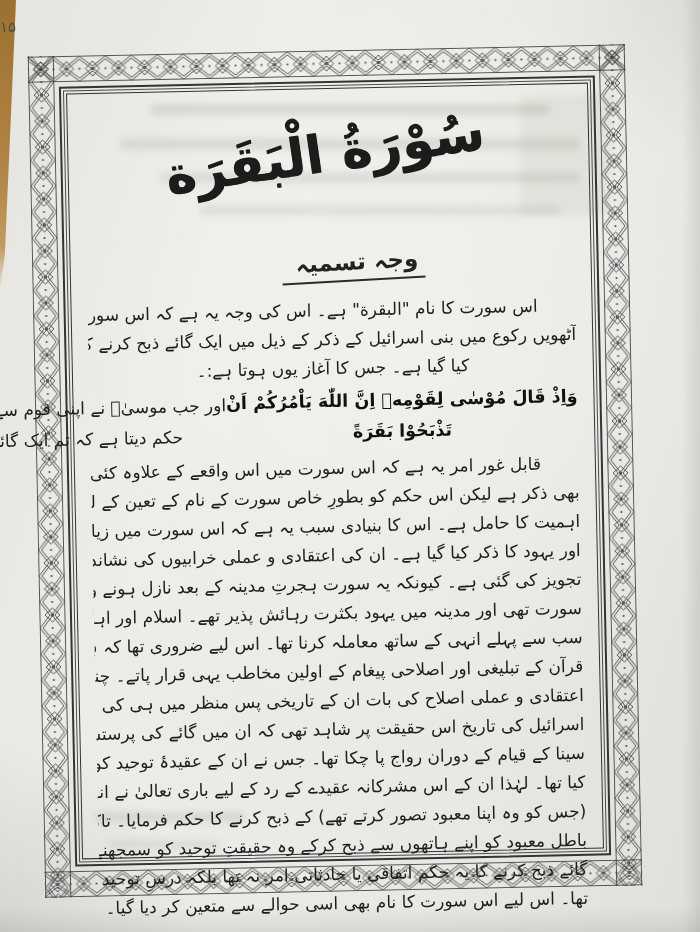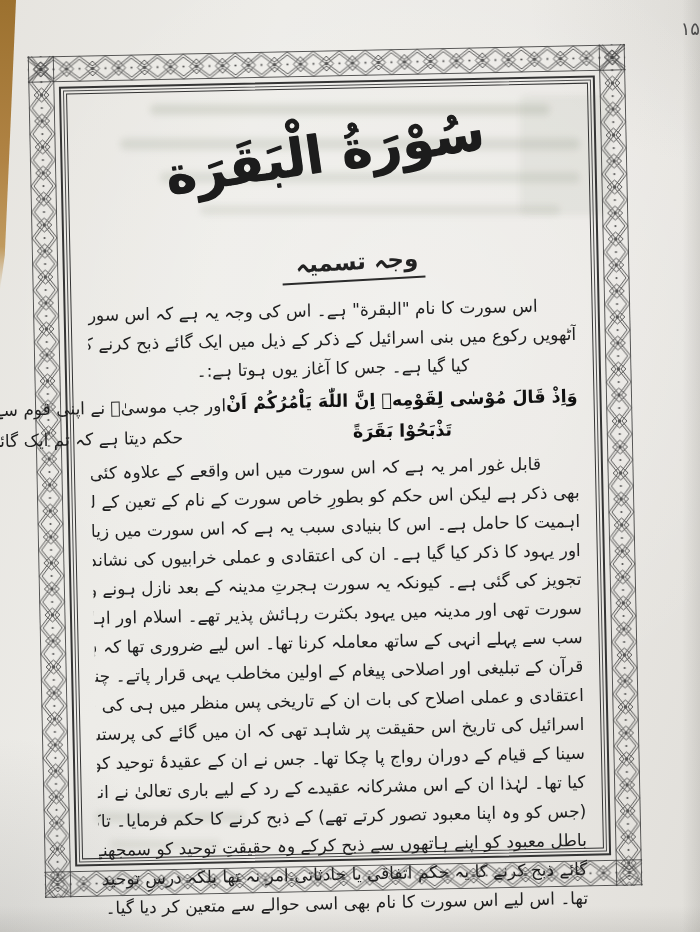--- a/index.html
+++ b/index.html
@@ -34,22 +34,22 @@
   .ghost{position:absolute;border-radius:6px;filter:blur(3px);z-index:2;}
   .g1{left:150px;top:104px;width:400px;height:11px;background:rgba(140,148,128,0.22);}
   .g2{left:120px;top:138px;width:460px;height:12px;background:rgba(140,148,128,0.20);}
   .g3{left:160px;top:172px;width:420px;height:11px;background:rgba(140,148,128,0.18);}
   .g4{left:200px;top:205px;width:360px;height:10px;background:rgba(140,148,128,0.16);}
   .g5{left:520px;top:95px;width:90px;height:120px;background:rgba(140,148,128,0.10);}
   .g6{left:95px;top:812px;width:150px;height:10px;background:rgba(140,148,128,0.20);}
   .g7{left:110px;top:840px;width:110px;height:9px;background:rgba(140,148,128,0.16);}
   
   .page-number{
-    position:absolute;top:18px;left:0;width:100%;text-align:right;
-    font-size:18px;color:#4c4c4c;letter-spacing:1px;z-index:3;
+    position:absolute;top:18px;left:0;width:100%;text-align:left;
+    font-size:15px;color:#4c4c4c;letter-spacing:1px;z-index:3;
   }
   
   .frame{
     position:absolute;left:36px;top:50px;width:598px;height:842px;
     transform:rotate(-1.2deg);transform-origin:50% 50%;z-index:4;
   }
   .band{position:absolute;opacity:0.85;}
   .band.top{left:0;top:0;width:100%;height:27px;}
   .band.bottom{left:0;bottom:0;width:100%;height:27px;}
   .band.left{left:0;top:0;width:27px;height:100%;}

